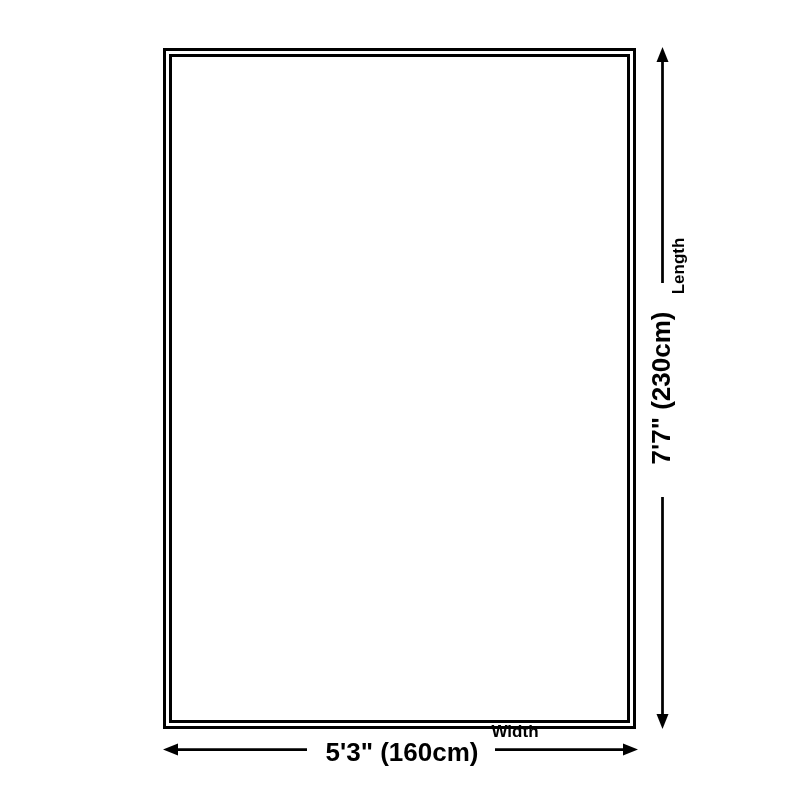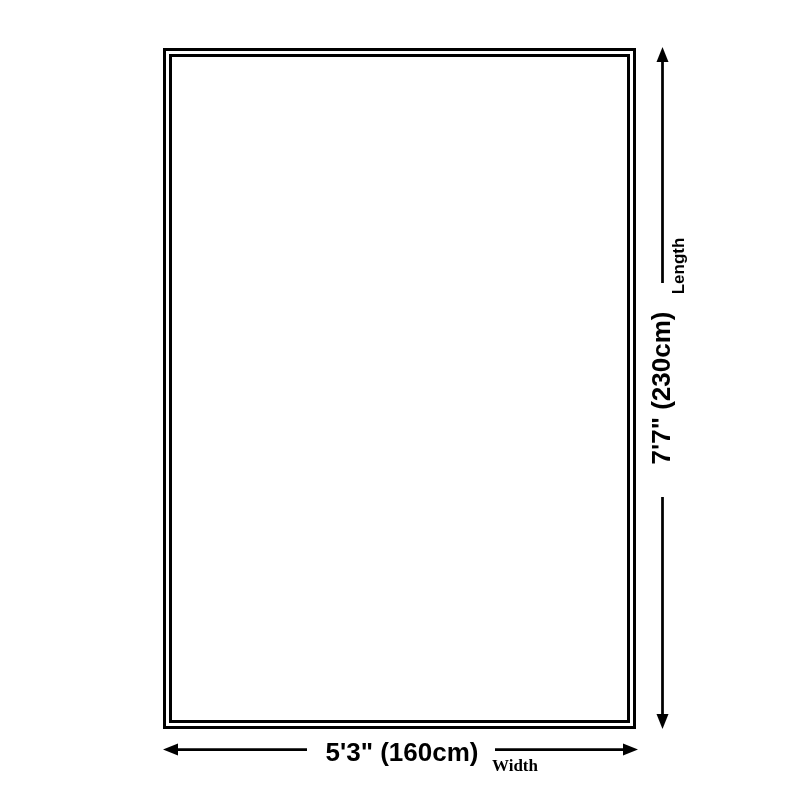--- a/index.html
+++ b/index.html
@@ -76,23 +76,22 @@
     top: 266px;
     transform: translate(-50%, -50%) rotate(-90deg);
   }
   .dim-width-value {
     left: 402px;
     top: 752px;
     transform: translate(-50%, -50%);
   }
   .dim-width-label {
     left: 515px;
-    top: 766px;
+    top: 732px;
     transform: translate(-50%, -50%);
-    font-family: Liberation Serif, serif;
   }
 </style>
 </head>
 <body>
 
 <div class="stage">
 
   <div class="rug">
     <div class="rug-inner"></div>
   </div>

